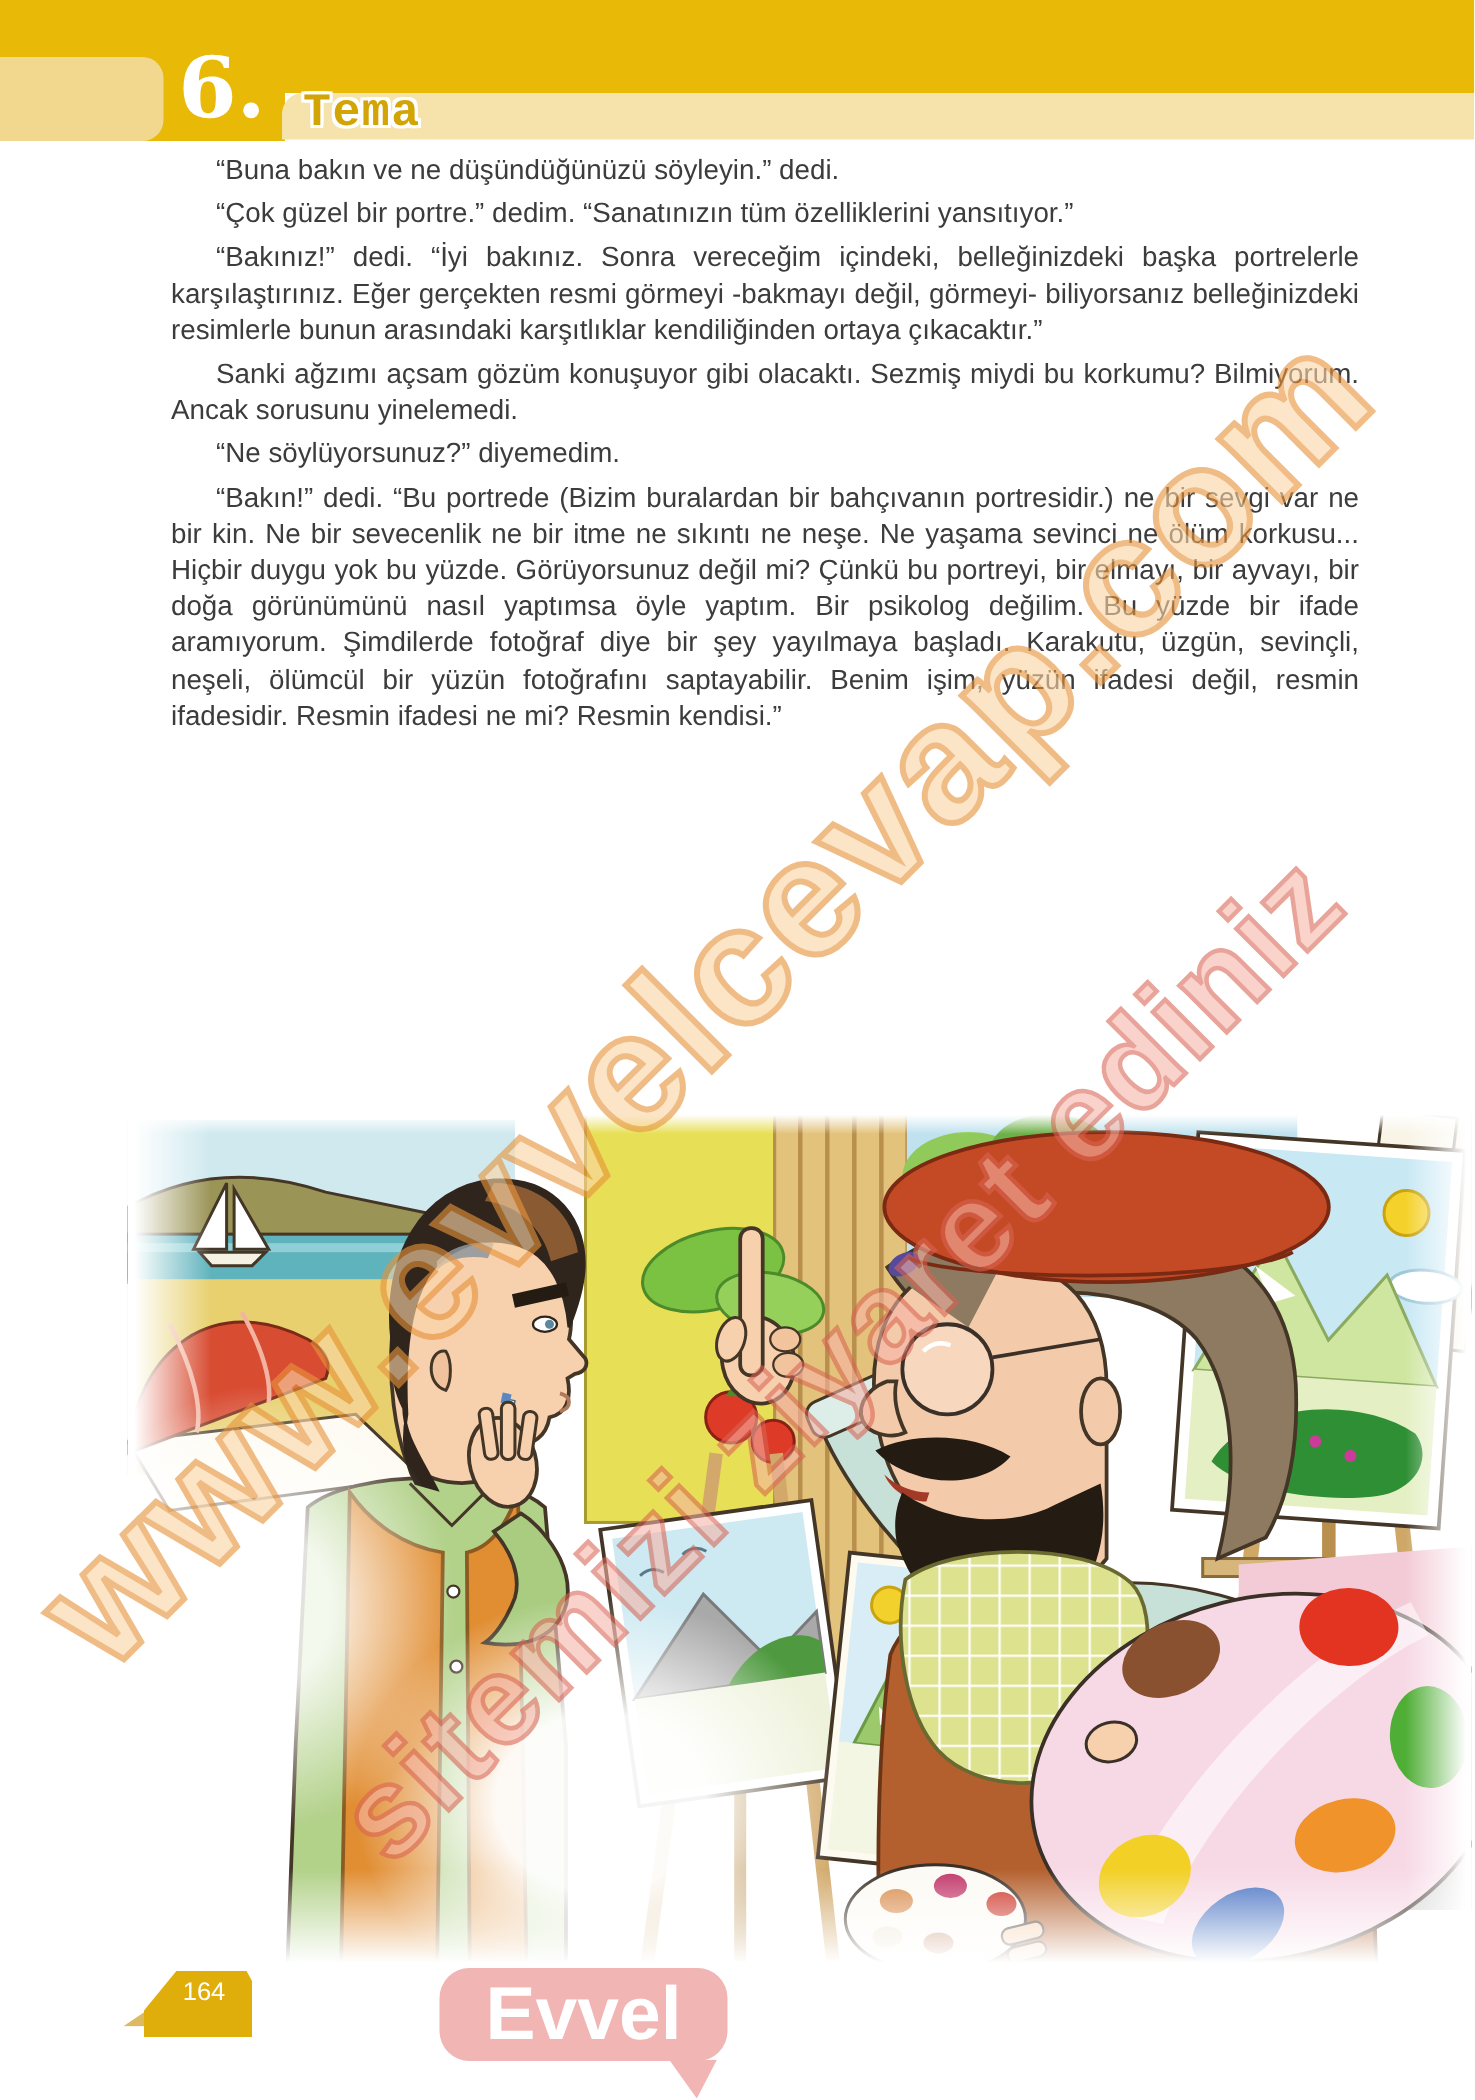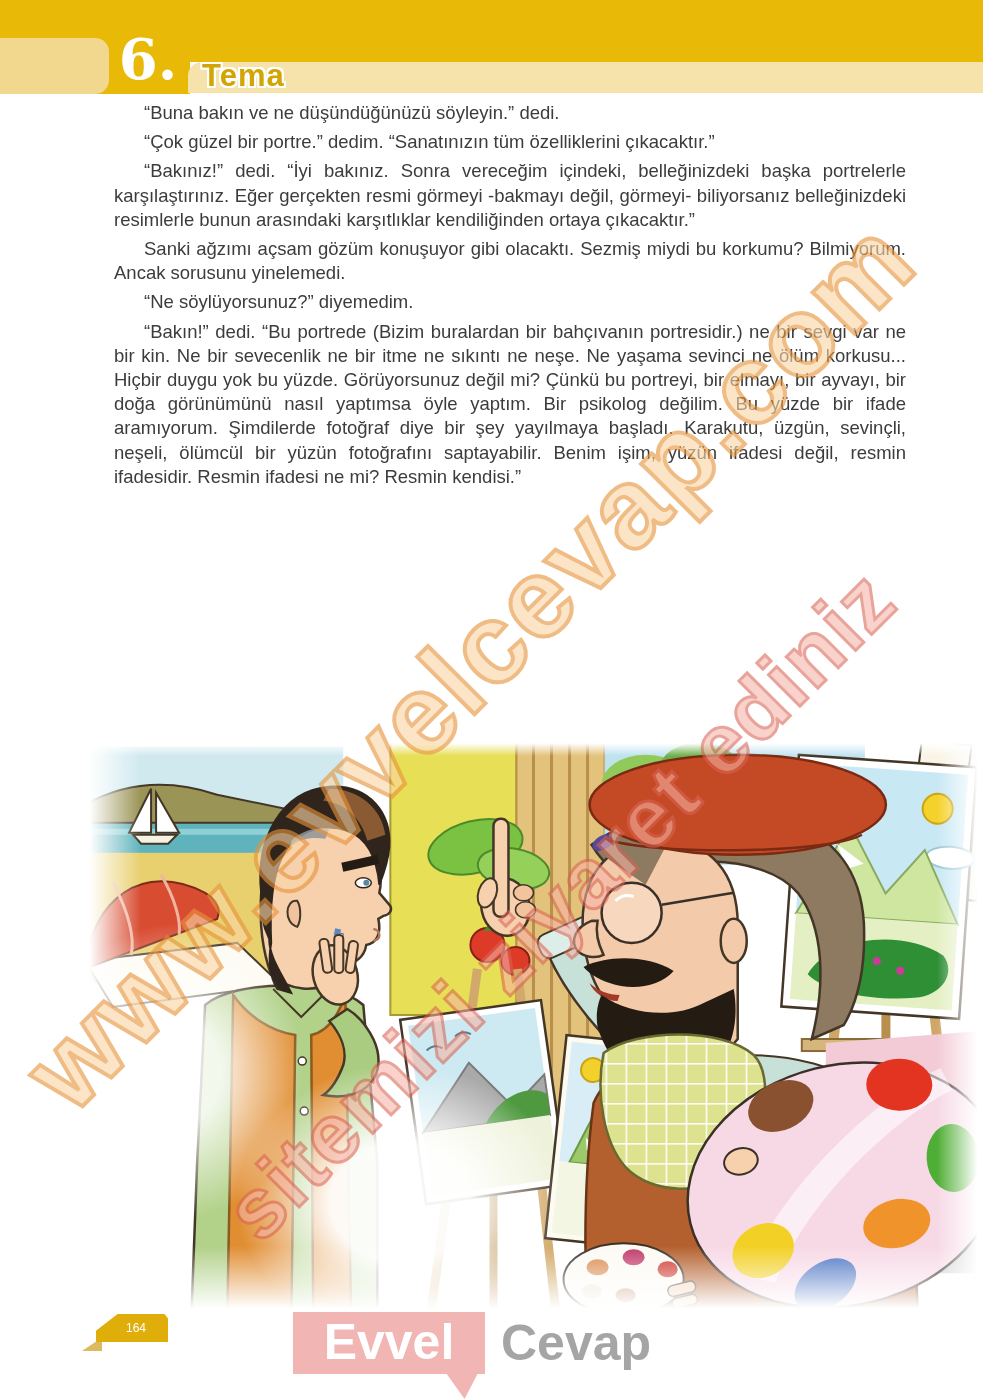--- a/index.html
+++ b/index.html
@@ -11,21 +11,21 @@
   .band-gold{position:absolute;left:0;top:0;width:983px;height:62px;background:#e9b908;}
   .block-gold{position:absolute;left:96px;top:0;width:94px;height:94px;background:#e9b908;}
   .box-tan{position:absolute;left:0;top:38px;width:109px;height:56px;background:#f2d88e;border-radius:0 14px 14px 0;}
   .tema-number{
     position:absolute;left:106px;top:28px;width:84px;text-align:center;
     font-family:"DejaVu Serif",serif;font-weight:bold;font-size:56px;color:#ffffff;line-height:62px;
   }
   .band-cream{position:absolute;left:188px;top:62px;width:795px;height:31px;background:#f5e3ab;border-radius:14px 0 0 0;}
   .tema-label{
     position:absolute;left:202px;top:58px;
-    font-family:Liberation Sans, sans-serif;font-weight:bold;font-size:31px;color:#d2a404;letter-spacing:1px;
+    font-family:Liberation Mono, monospace;font-weight:bold;font-size:31px;color:#d2a404;letter-spacing:1px;
     text-shadow:-2px -2px 0 #fff,2px -2px 0 #fff,-2px 2px 0 #fff,2px 2px 0 #fff,0 2px 0 #fff,0 -2px 0 #fff,2px 0 0 #fff,-2px 0 0 #fff;
   }
   
   .text-block{
     position:absolute;left:114px;top:101px;width:792px;color:#3c3c3c;
     font-size:18.5px;line-height:24.2px;text-align:justify;
   }
   .text-block p{margin:0 0 5px 0;text-indent:30px;}
   
   .illustration{position:absolute;left:85px;top:742px;width:896px;height:582px;}
@@ -43,31 +43,31 @@
     font-size:112px;letter-spacing:3px;color:#fbd6a6;-webkit-text-stroke:4px #e8943c;
     transform:rotate(-45deg);opacity:.62;
   }
   .wm2{
     left:-20px;top:845px;width:1160px;height:120px;line-height:120px;
     font-size:84px;letter-spacing:2px;color:#f6b3a6;-webkit-text-stroke:3px #d96352;
     transform:rotate(-45deg);opacity:.58;
   }
   
   .page-tab{
-    position:absolute;left:96px;top:1314px;width:72px;height:28px;background:#dfae0a;
+    position:absolute;left:96px;top:1314px;width:72px;height:44px;background:#dfae0a;
     clip-path:polygon(30% 0,95% 0,100% 15%,100% 100%,0 100%,0 60%);
-    color:#fff;font-size:12px;line-height:28px;text-align:center;padding-left:8px;box-sizing:border-box;
+    color:#fff;font-size:17px;line-height:28px;text-align:center;padding-left:8px;box-sizing:border-box;
   }
   .page-tab-fold{
     position:absolute;left:82px;top:1336px;width:20px;height:15px;background:#dcba5f;
     clip-path:polygon(0 100%,100% 10%,100% 100%);
   }
   .logo-evvel{
     position:absolute;left:293px;top:1312px;width:192px;height:62px;background:#f1b5b4;
-    color:#fff;font-weight:bold;font-size:50px;line-height:60px;text-align:center;z-index:30;
+    color:#fff;font-weight:bold;font-size:50px;line-height:60px;text-align:center;z-index:30;border-radius:20px;
   }
   .logo-tail{
     position:absolute;left:446px;top:1373px;width:32px;height:26px;background:#f1b5b4;
     clip-path:polygon(0 0,100% 0,58% 100%);z-index:30;
   }
   .logo-cevap{
     position:absolute;left:501px;top:1312px;height:62px;color:#a5a5a5;font-weight:bold;
     font-size:50px;line-height:62px;z-index:30;
   }
 </style>
@@ -78,21 +78,21 @@
 
   <div class="band-gold"></div>
   <div class="block-gold"></div>
   <div class="box-tan"></div>
   <div class="band-cream"></div>
   <div class="tema-number">6.</div>
   <div class="tema-label">Tema</div>
 
   <div class="text-block">
     <p>“Buna bakın ve ne düşündüğünüzü söyleyin.” dedi.</p>
-    <p>“Çok güzel bir portre.” dedim. “Sanatınızın tüm özelliklerini çıkacaktır.”</p>
+    <p>“Çok güzel bir portre.” dedim. “Sanatınızın tüm özelliklerini yansıtıyor.”</p>
     <p>“Bakınız!” dedi. “İyi bakınız. Sonra vereceğim içindeki, belleğinizdeki başka portrelerle karşılaştırınız. Eğer gerçekten resmi görmeyi -bakmayı değil, görmeyi- biliyorsanız belleğinizdeki resimlerle bunun arasındaki karşıtlıklar kendiliğinden ortaya çıkacaktır.”</p>
     <p>Sanki ağzımı açsam gözüm konuşuyor gibi olacaktı. Sezmiş miydi bu korkumu? Bilmiyorum. Ancak sorusunu yinelemedi.</p>
     <p>“Ne söylüyorsunuz?” diyemedim.</p>
     <p>“Bakın!” dedi. “Bu portrede (Bizim buralardan bir bahçıvanın portresidir.) ne bir sevgi var ne bir kin. Ne bir sevecenlik ne bir itme ne sıkıntı ne neşe. Ne yaşama sevinci ne ölüm korkusu... Hiçbir duygu yok bu yüzde. Görüyorsunuz değil mi? Çünkü bu portreyi, bir elmayı, bir ayvayı, bir doğa görünümünü nasıl yaptımsa öyle yaptım. Bir psikolog değilim. Bu yüzde bir ifade aramıyorum. Şimdilerde fotoğraf diye bir şey yayılmaya başladı. Karakutu, üzgün, sevinçli, neşeli, ölümcül bir yüzün fotoğrafını saptayabilir. Benim işim, yüzün ifadesi değil, resmin ifadesidir. Resmin ifadesi ne mi? Resmin kendisi.”</p>
   </div>
 
   <div class="illustration">
     <svg viewBox="0 0 895 580" width="896" height="582">
 
       <g>
@@ -294,15 +294,14 @@
     <div class="fade fade-blob2"></div>
   </div>
 
   <div class="wm wm1">www.evvelcevap.com</div>
   <div class="wm wm2">sitemizi ziyaret ediniz</div>
 
   <div class="page-tab-fold"></div>
   <div class="page-tab">164</div>
   <div class="logo-evvel">Evvel</div>
   <div class="logo-tail"></div>
-  <div class="logo-cevap">Cevap</div>
 
 </div>
 
 </body></html>

